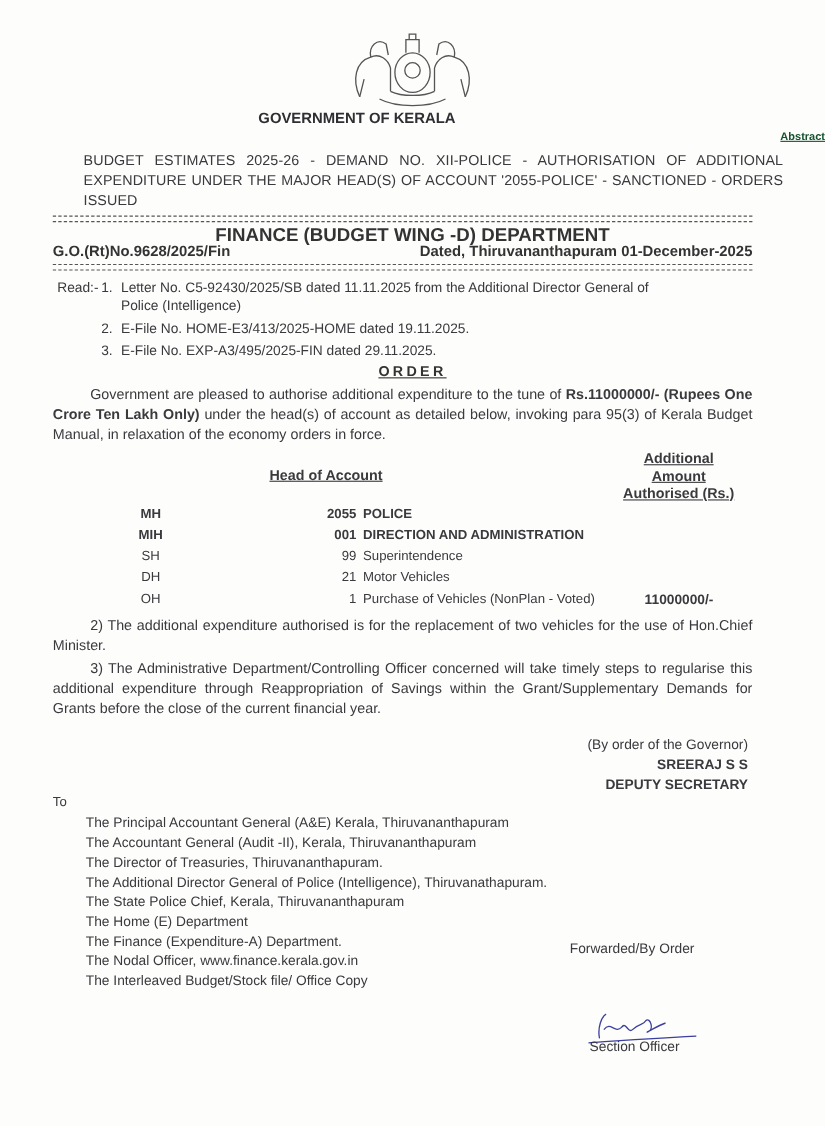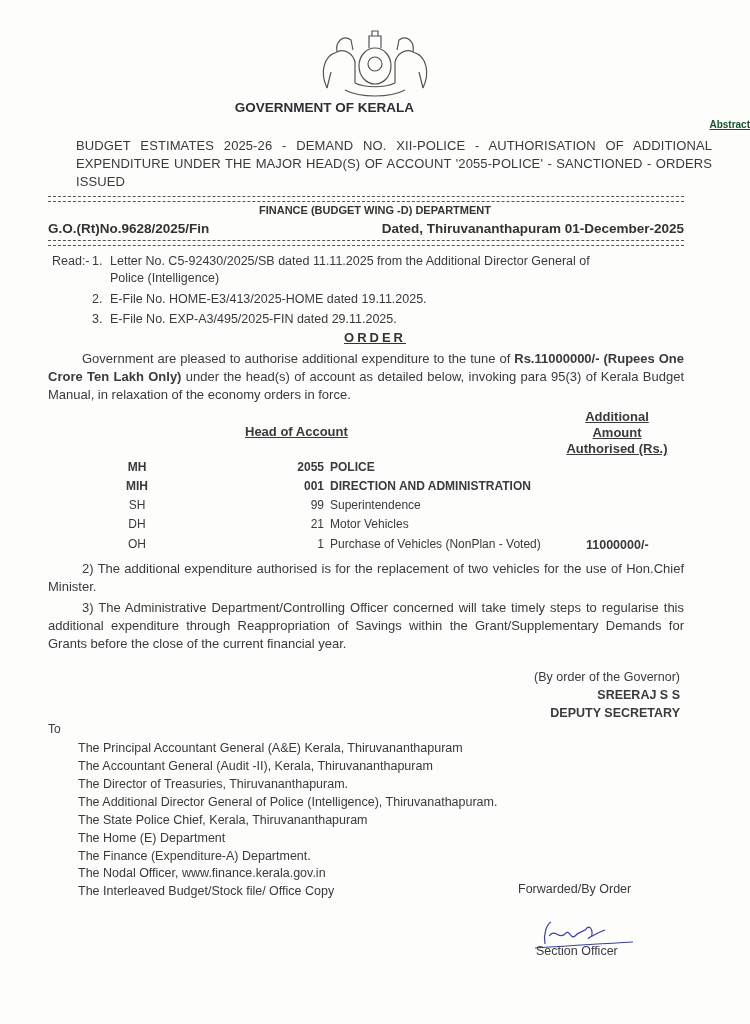--- a/index.html
+++ b/index.html
@@ -6,39 +6,39 @@
   body {
     width: 750px; height: 1024px; background: #fdfdfc; position: relative; overflow: hidden;
     font-family: "Liberation Sans", "DejaVu Sans", sans-serif; color: #3a3a3e;
   }
   .abs { position: absolute; }
   .emblem { left: 305px; top: 28px; width: 140px; height: 72px; }
   .govt { left: 0; width: 649px; top: 100px; text-align: center; font-weight: bold; font-size: 13.5px; color: #2e2e33; }
   .abstract { left: 0; width: 750px; top: 119px; text-align: right; font-weight: bold; font-size: 10px; text-decoration: underline; color: #14532d; }
   .subject { left: 32px; width: 636px; top: 137px; font-size: 13px; line-height: 18px; text-align: justify; text-align-last: left; letter-spacing: 0.1px; margin-left: 44px; }
   .rule { left: 48px; width: 636px; height: 4px; border-top: 1.5px dashed #555; border-bottom: 1.5px dashed #555; }
-  .dept { left: 0; width: 750px; top: 204px; text-align: center; font-weight: bold; font-size: 11px; color: #333; }
+  .dept { left: 0; width: 750px; top: 204px; text-align: center; font-weight: bold; font-size: 17px; color: #333; }
   .gono { left: 48px; top: 221px; font-weight: bold; font-size: 13.5px; color: #333; }
   .dated { right: 66px; top: 221px; font-weight: bold; font-size: 13.5px; color: #333; }
   .read { font-size: 12.5px; line-height: 17px; }
   .order-title { left: 0; width: 750px; top: 330px; text-align: center; font-weight: bold; font-size: 13px; letter-spacing: 3px; text-decoration: underline; color: #333; }
   .para { left: 48px; width: 636px; font-size: 13px; line-height: 18px; text-align: justify; text-align-last: left; }
   .para .ind { display: inline-block; width: 34px; }
   .head-acc { left: 245px; top: 424px; font-weight: bold; font-size: 13px; text-decoration: underline; }
   .amt-head { left: 555px; top: 409px; width: 124px; text-align: center; font-weight: bold; font-size: 13px; line-height: 16px; text-decoration: underline; }
   .row { font-size: 12px; }
   .row .code { position: absolute; left: 0; width: 58px; text-align: center; }
   .row .num { position: absolute; left: 150px; width: 66px; text-align: right; }
   .row .desc { position: absolute; left: 222px; white-space: nowrap; }
   .row.b { font-weight: bold; }
   .amt { left: 586px; top: 538px; font-weight: bold; font-size: 12.5px; }
   .sig { left: 480px; width: 200px; text-align: right; font-size: 12.5px; }
   .to-label { left: 48px; top: 722px; font-size: 12px; }
   .recip { left: 78px; font-size: 12.5px; white-space: nowrap; }
-  .fwd { left: 518px; top: 882px; font-size: 12.5px; }
+  .fwd { left: 518px; top: 855px; font-size: 12.5px; }
   .so { left: 536px; top: 944px; font-size: 12.5px; }
   .scribble { left: 525px; top: 918px; width: 110px; height: 34px; }
 </style>
 </head>
 <body>
 
 <svg class="abs emblem" viewBox="0 0 140 72">
   <g fill="none" stroke="#555" stroke-width="1.2">
     <path d="M22 60 C15 45,18 28,32 24 C40 20,48 26,50 34 L50 55"></path>
     <path d="M32 24 C30 14,38 6,46 12 L48 22"></path>

